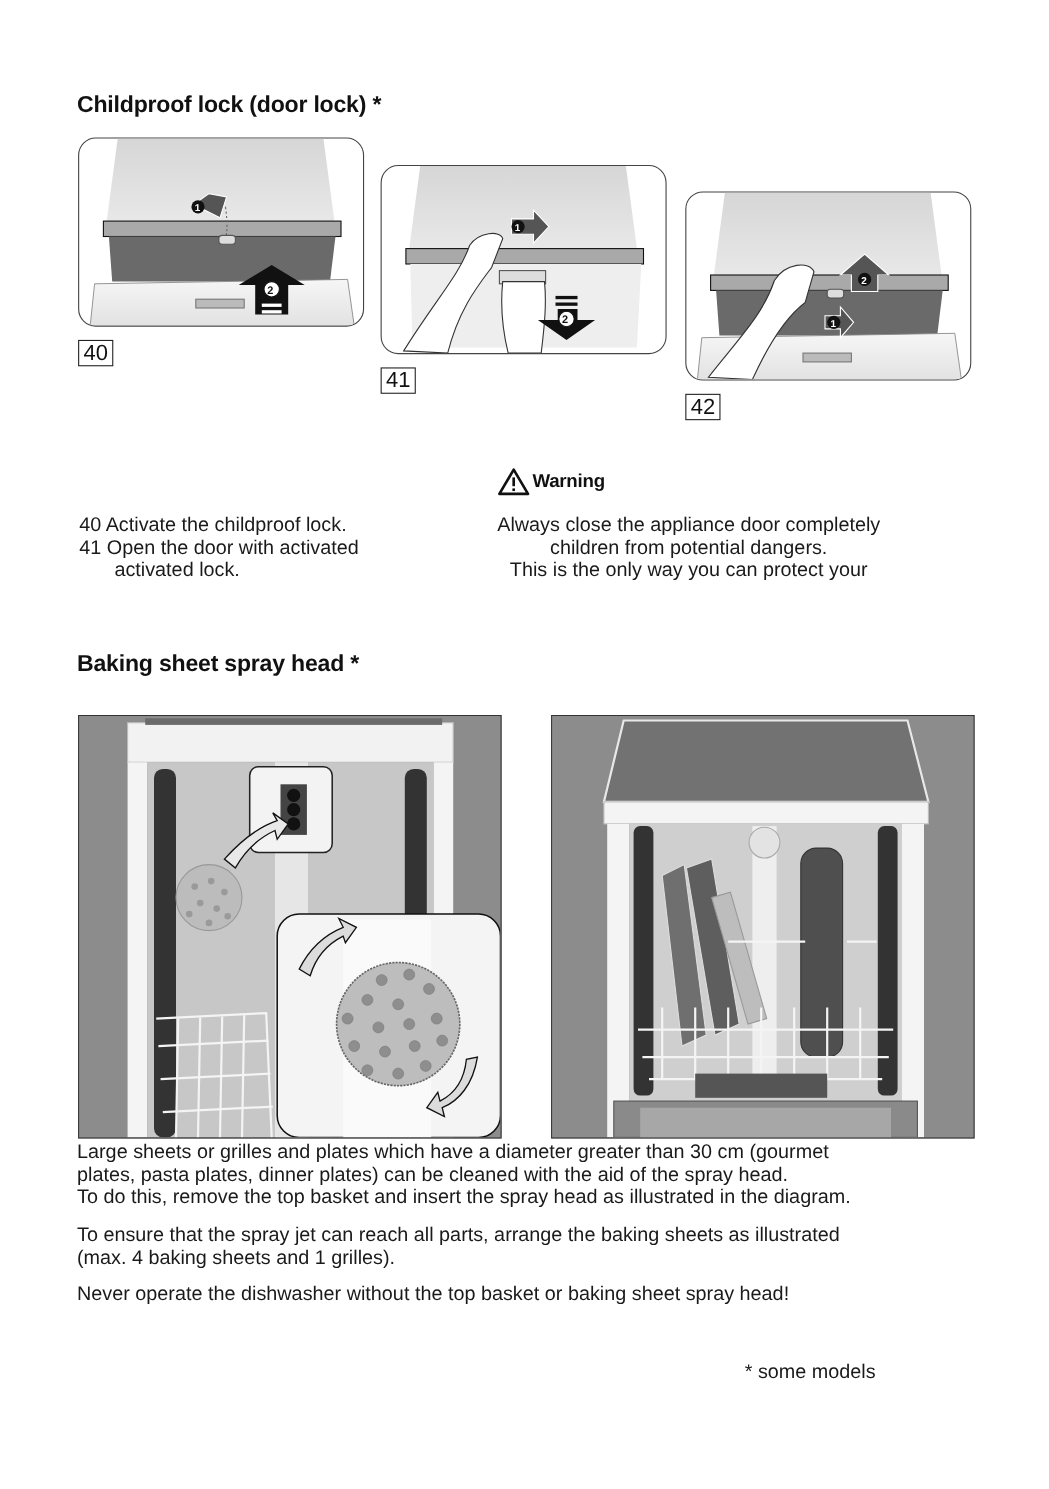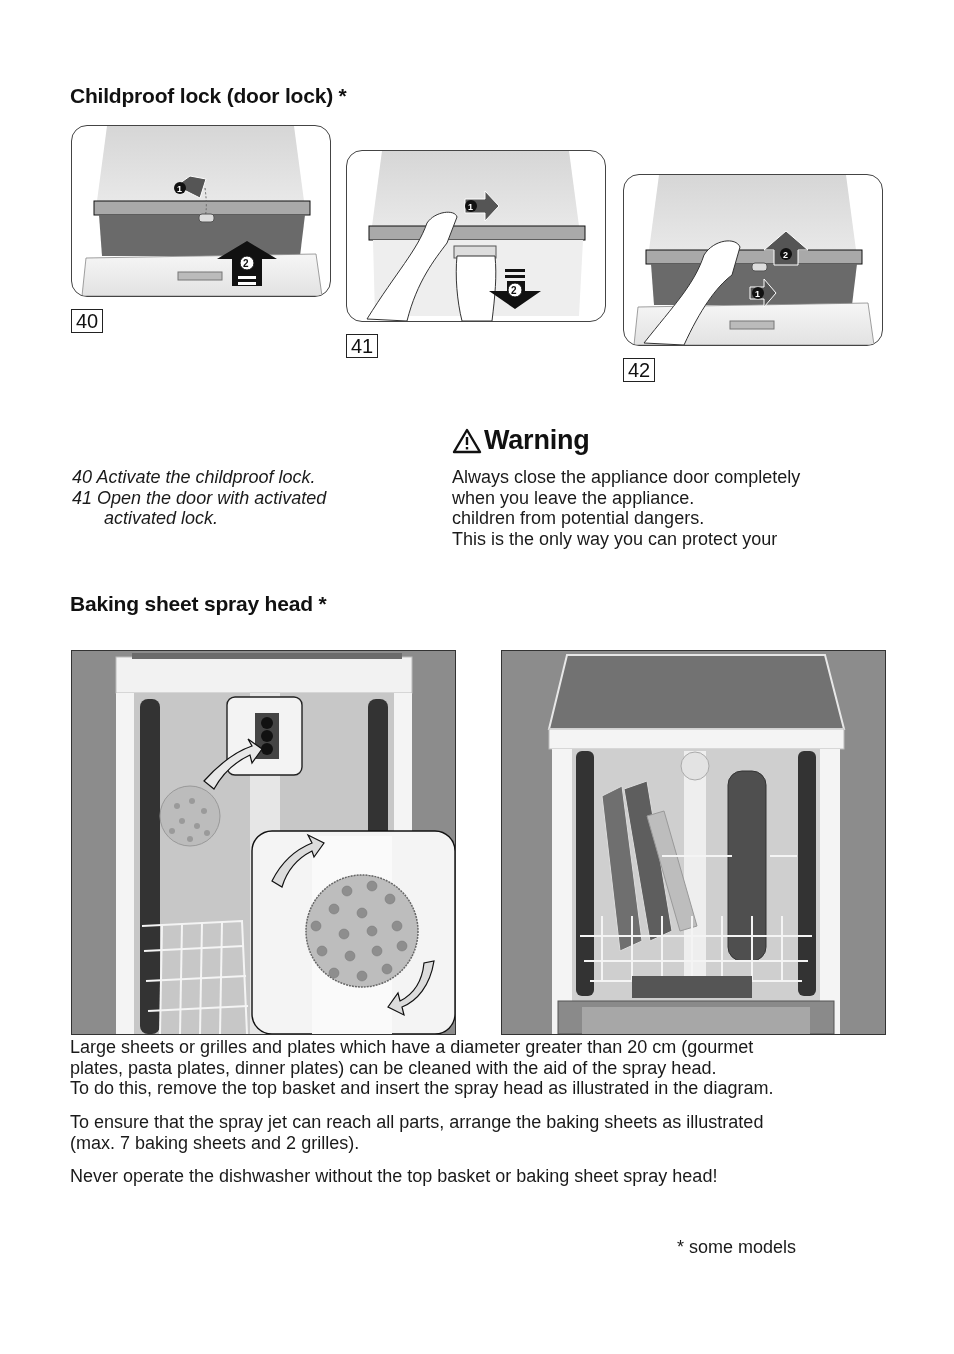--- a/index.html
+++ b/index.html
@@ -80,37 +80,36 @@
     <polygon points="140,75 162,56 184,75 174,75 174,90 150,90 150,75" fill="#555" stroke="#fff"></polygon>
     <circle cx="162" cy="79" r="6" fill="#111"></circle>
       <text x="159" y="83" font-size="9" fill="#fff" font-weight="bold">2</text>
     <polygon points="126,112 140,112 140,104 152,118 140,132 140,124 126,124" fill="#555" stroke="#fff"></polygon>
     <circle cx="134" cy="118" r="6" fill="#111"></circle>
       <text x="131" y="122" font-size="9" fill="#fff" font-weight="bold">1</text>
   </svg>
 </div>
 <div class="fig-num" style="left:623px;top:358px;">42</div>
 
-<div class="abs body-text legend-list" style="left:72px;top:467px;font-style:italic;">
+<div class="abs body-text legend-list" style="left:72px;top:467px;">
   <div><span>40</span> <span>Activate the childproof lock.</span></div>
   <div><span>41</span> <span>Open the door with activated</span></div>
   <div style="padding-left:32px;">activated lock.</div>
 </div>
 
 <div class="abs" style="left:452px;top:425px;display:flex;align-items:center;">
   <svg width="30" height="26" viewBox="0 0 30 26">
     <polygon points="15,2 28,24 2,24" fill="none" stroke="#111" stroke-width="2.4" stroke-linejoin="round"></polygon>
     <rect x="13.8" y="9" width="2.4" height="8" fill="#111"></rect>
     <rect x="13.8" y="19" width="2.4" height="2.4" fill="#111"></rect>
   </svg>
-  <span class="h2" style="font-size:27px;margin-left:2px;">Warning</span>
-</div>
-<div class="abs body-text" style="left:452px;top:467px;">
+  <span class="h2" style="font-size:17px;margin-left:2px;">Warning</span>
+</div>
+<div class="abs body-text" style="left:452px;top:467px;text-align:center;">
   <div>Always close the appliance door completely</div>
-  <div>when you leave the appliance.</div>
   <div>children from potential dangers.</div>
   <div>This is the only way you can protect your</div>
 </div>
 
 <div class="abs h2" style="left:70px;top:592px;">Baking sheet spray head *</div>
 
 <div class="photo" style="left:71px;top:650px;width:383px;height:383px;">
   <svg width="383" height="383" viewBox="0 0 383 383">
     <rect width="383" height="383" fill="#8c8c8c"></rect>
     <rect x="44" y="6" width="296" height="36" fill="#f2f2f2" stroke="#bbb"></rect>
@@ -204,25 +203,25 @@
         <path d="M250,265 L250,330"></path>
         <path d="M280,265 L280,330"></path>
     </g>
     <rect x="130" y="325" width="120" height="22" fill="#555"></rect>
     <rect x="56" y="350" width="276" height="33" fill="#8a8a8a" stroke="#555"></rect>
     <rect x="80" y="356" width="228" height="27" fill="#a7a7a7"></rect>
   </svg>
 </div>
 
 <div class="abs body-text" style="left:70px;top:1037px;">
-  <div>Large sheets or grilles and plates which have a diameter greater than 20 cm (gourmet</div>
+  <div>Large sheets or grilles and plates which have a diameter greater than 30 cm (gourmet</div>
   <div>plates, pasta plates, dinner plates) can be cleaned with the aid of the spray head.</div>
   <div>To do this, remove the top basket and insert the spray head as illustrated in the diagram.</div>
 </div>
 <div class="abs body-text" style="left:70px;top:1112px;">
   <div>To ensure that the spray jet can reach all parts, arrange the baking sheets as illustrated</div>
-  <div>(max. 7 baking sheets and 2 grilles).</div>
+  <div>(max. 4 baking sheets and 1 grilles).</div>
 </div>
 <div class="abs body-text" style="left:70px;top:1166px;">
   <div>Never operate the dishwasher without the top basket or baking sheet spray head!</div>
 </div>
 
 <div class="abs body-text" style="left:677px;top:1237px;">* some models</div>
 
 </body></html>

